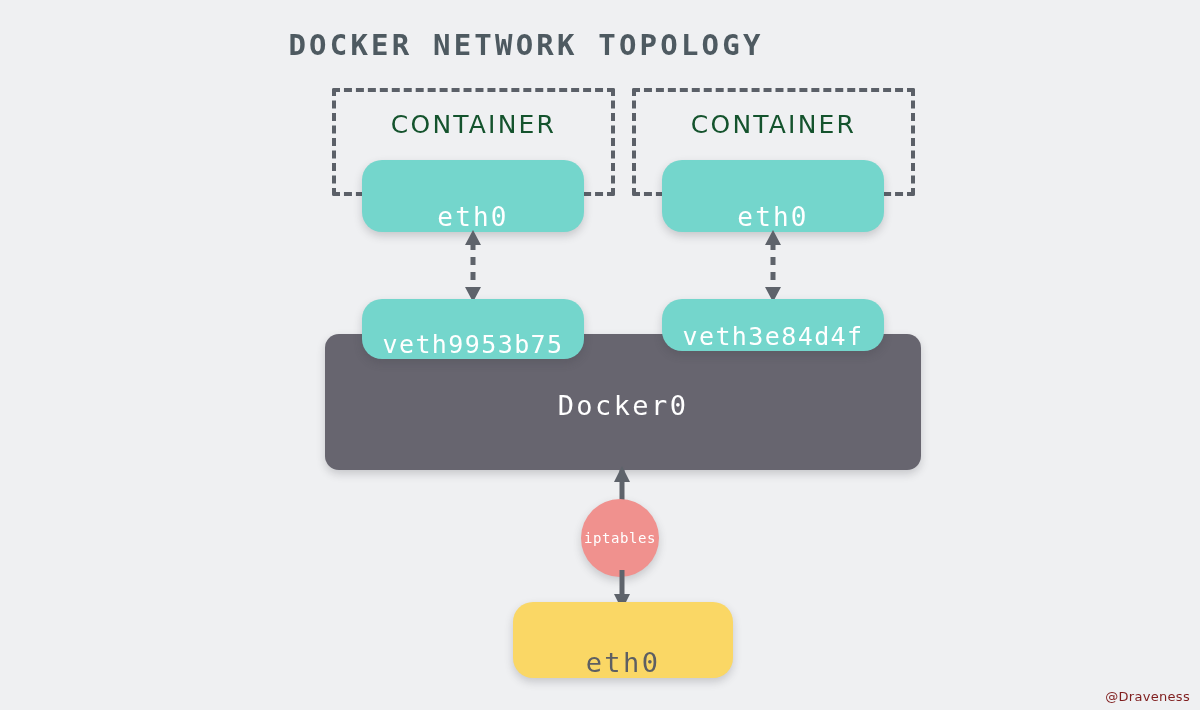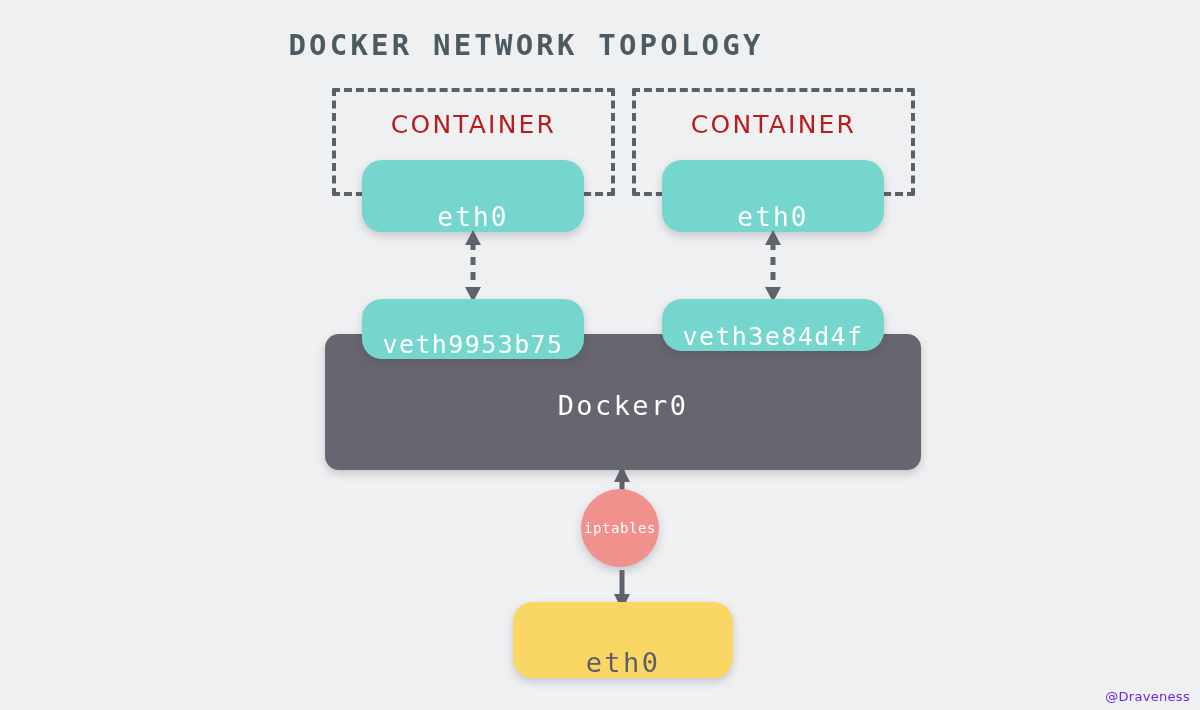--- a/index.html
+++ b/index.html
@@ -43,21 +43,21 @@
     background: transparent;
     box-sizing: border-box;
   }
   .container-label {
     position: absolute;
     text-align: center;
     font-family: "DejaVu Sans", "Liberation Sans", sans-serif;
     font-size: 25px;
     font-weight: 400;
     letter-spacing: 2.2px;
-    color: #b91c1c;
+    color: #14532d;
     white-space: pre;
   }
 
   
   .node {
     position: absolute;
     box-sizing: border-box;
     display: flex;
     align-items: flex-end;
     justify-content: center;
@@ -120,21 +120,21 @@
     overflow: visible;
   }
 
   
   .watermark {
     position: absolute;
     right: 10px;
     bottom: 6px;
     font-family: "DejaVu Sans", "Liberation Sans", sans-serif;
     font-size: 13px;
-    color: #6d28d9;
+    color: #7f1d1d;
     letter-spacing: 0.3px;
     white-space: pre;
   }
 </style>
 </head>
 <body>
 
 <div id="canvas">
 
   <div class="title">DOCKER NETWORK TOPOLOGY</div>
@@ -175,21 +175,21 @@
 
   <div class="node teal" style="left:662px; top:299px; width:222px; height:52px;">
     <span class="label-veth">veth3e84d4f</span>
   </div>
 
   <svg class="connector" style="left:608px; top:466px; width:28px; height:40px;" width="28" height="40" viewBox="0 0 28 40">
     <line x1="14" y1="4" x2="14" y2="40" stroke="#5e636b" stroke-width="5"></line>
     <polygon points="14,0 22,16 6,16" fill="#5e636b"></polygon>
   </svg>
 
-  <div class="circle-node" style="left:581px; top:489px; width:78px; height:78px;justify-content:center;">
+  <div class="circle-node" style="left:581px; top:499px; width:78px; height:78px;justify-content:center;">
     <span>iptables</span>
   </div>
 
   <svg class="connector" style="left:608px; top:570px; width:28px; height:40px;" width="28" height="40" viewBox="0 0 28 40">
     <line x1="14" y1="0" x2="14" y2="36" stroke="#5e636b" stroke-width="5"></line>
     <polygon points="14,40 6,24 22,24" fill="#5e636b"></polygon>
   </svg>
 
   <div class="node yellow" style="left:513px; top:602px; width:220px; height:76px;">
     <span class="label-yellow">eth0</span>

